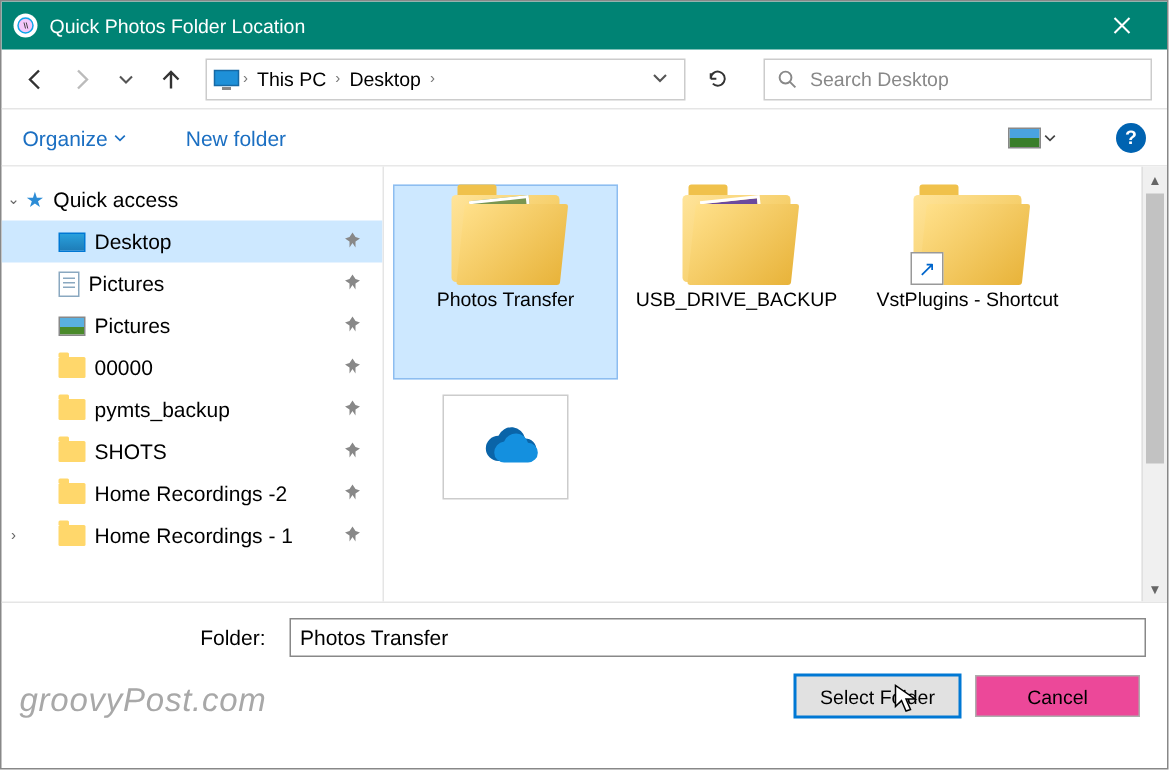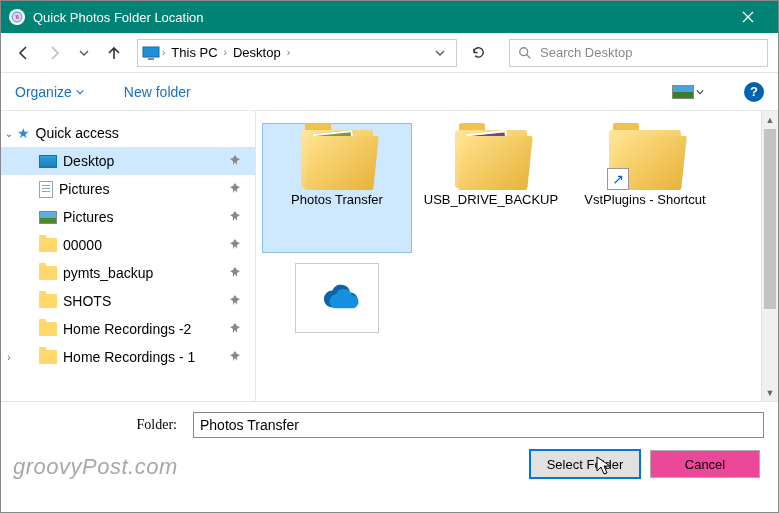--- a/index.html
+++ b/index.html
@@ -51,21 +51,21 @@
 .big-folder .tab { position: absolute; top: -7px; left: 4px; width: 26px; height: 8px; background: #f0c14b; border-radius: 2px 2px 0 0; }
 .big-folder .front { position: absolute; left: 6px; top: 6px; right: -3px; bottom: -2px; background: linear-gradient(135deg,#ffe08a,#e8b33a); transform: skewX(-6deg); border-radius: 2px; }
 .big-folder .preview { position: absolute; left: 14px; top: 2px; width: 40px; height: 48px; background: #7a9650; border: 2px solid #fff; transform: rotate(-6deg); }
 .big-folder .preview.purple { background: linear-gradient(#6b4a9e 40%, #8e6bc4 40%); }
 .big-folder .shortcut { position: absolute; left: -2px; bottom: -2px; width: 22px; height: 22px; background: #fff; border: 1px solid #999; display:flex; align-items:center; justify-content:center; color:#0066cc; font-size:14px; }
 .file-tile .label { font-size: 13px; line-height: 1.3; word-wrap: break-word; max-width: 100%; }
 .cloud-tile { width: 150px; height: 90px; display: flex; flex-direction: column; align-items: center; padding: 6px; }
 .cloud-tile .thumb-frame { width: 84px; height: 70px; border: 1px solid #ccc; background: #fff; display:flex; align-items:center; justify-content:center; }
 .bottom-panel { border-top: 1px solid #e5e5e5; padding: 10px 14px 12px; position: relative; }
 .folder-row { display: flex; align-items: center; gap: 8px; margin-bottom: 12px; }
-.folder-row label { font-size: 14px; width: 170px; text-align: right; padding-right: 8px; font-family: Liberation Serif, serif;}
+.folder-row label { font-size: 14px; width: 170px; text-align: right; padding-right: 8px;}
 .folder-row input { flex: 1; height: 26px; border: 1px solid #888; padding: 0 6px; font-size: 14px; }
 .btn-row { display: flex; justify-content: flex-end; gap: 10px; padding-right: 4px; }
 .btn { min-width: 110px; height: 28px; border: 1px solid #adadad; background: #ec4899; font-size: 13px; cursor: pointer; padding: 0 14px; }
 .btn.primary { background: #e1e1e1; border-color: #0078d4; outline: 1px solid #0078d4; }
 .cursor { position: absolute; right: 164px; bottom: 14px; pointer-events: none; }
 .watermark { position: absolute; left: 12px; bottom: 32px; color: #a8a8a8; font-size: 22px; font-style: italic; letter-spacing: 0.5px; pointer-events: none; }
 .scrollbar-v { position:absolute; right:0; top:0; bottom:0; width:17px; background:#f0f0f0; border-left:1px solid #e0e0e0; }
 .scrollbar-v .thumb { position:absolute; left:2px; right:2px; top:20px; height:110px; background:#c2c2c2; }
 .scrollbar-v .arrow { position:absolute; left:0; right:0; height:17px; display:flex; align-items:center; justify-content:center; color:#666; font-size:9px; }
 </style>

